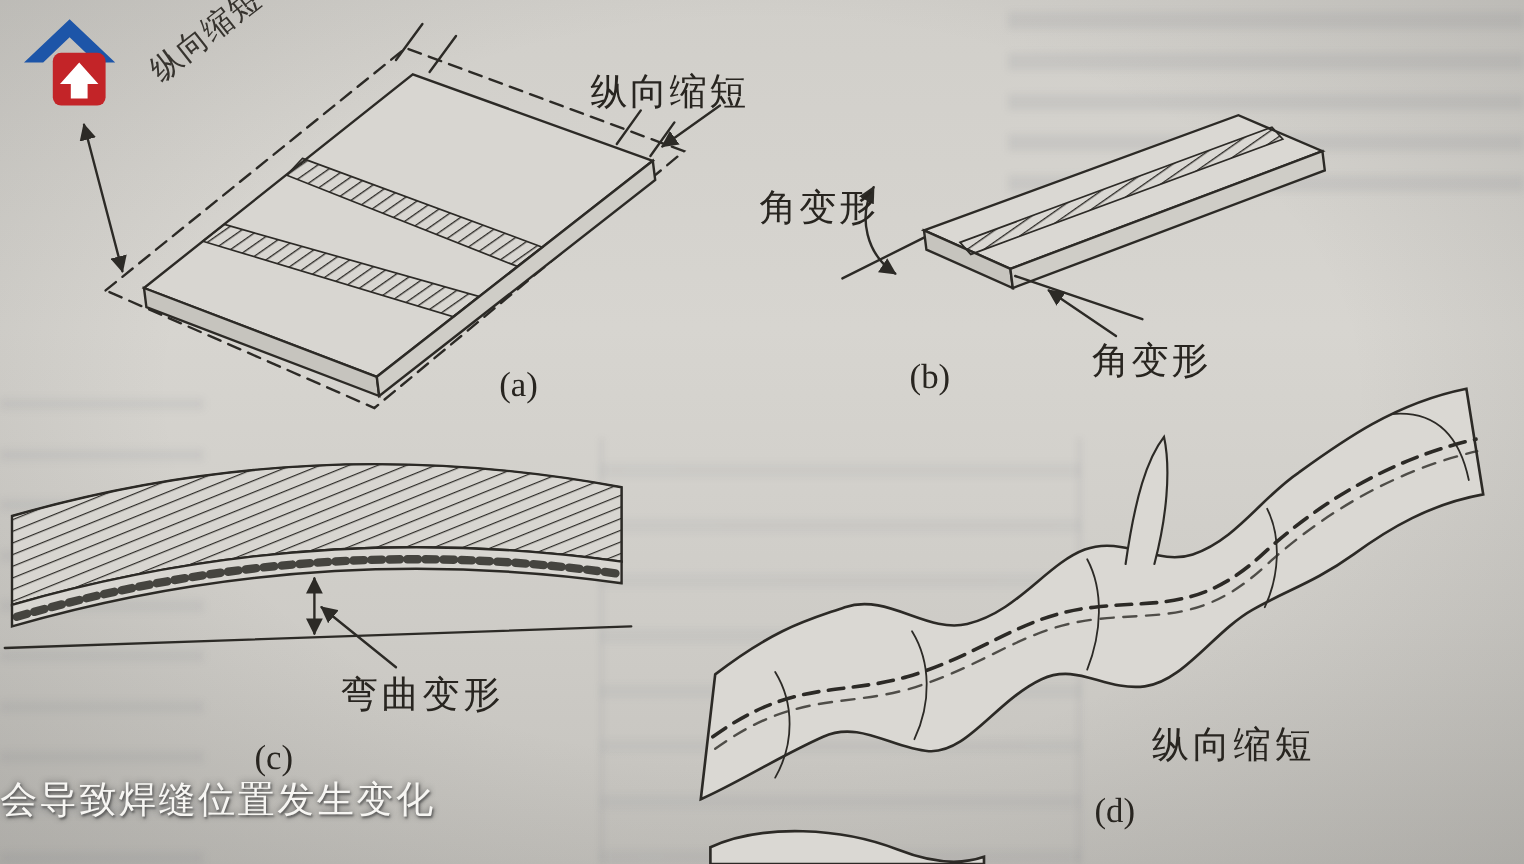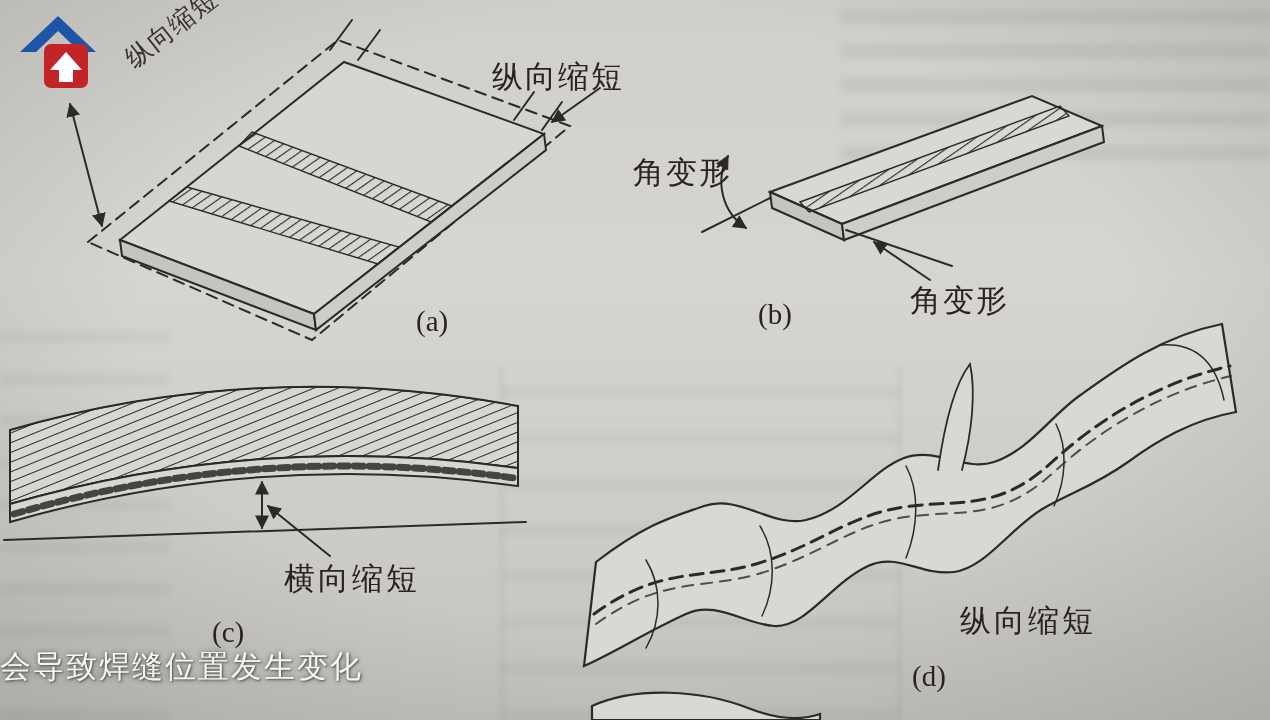--- a/index.html
+++ b/index.html
@@ -119,21 +119,21 @@
       <path stroke-width="1.5" d="M1056,424 C1068,448 1066,480 1054,506"></path>
       <path stroke-width="1.5" d="M1160,345 C1196,342 1216,362 1224,400"></path>
       <path fill="#dad8d3" d="M592,706 C636,686 702,690 748,708 C776,719 800,721 820,714 L820,720 L592,720 Z"></path>
     </g>
   </svg>
 
   <div class="fig-label lbl-longitudinal">纵向缩短</div>
   <div class="fig-label lbl-transverse">纵向缩短</div>
   <div class="fig-label lbl-angular-1">角变形</div>
   <div class="fig-label lbl-angular-2">角变形</div>
-  <div class="fig-label lbl-bending">横向缩短</div>
+  <div class="fig-label lbl-bending">弯曲变形</div>
   <div class="fig-label lbl-wave">纵向缩短</div>
   <div class="fig-label lbl-a">(a)</div>
   <div class="fig-label lbl-b">(b)</div>
   <div class="fig-label lbl-c">(c)</div>
   <div class="fig-label lbl-d">(d)</div>
 
   <div class="logo">
     <svg width="84" height="88" viewBox="0 0 84 88">
       <polygon points="4,46 42,10 80,46 64,46 42,25 20,46" fill="#1d55a8"></polygon>
       <rect x="28" y="38" width="44" height="44" rx="7" fill="#c32428"></rect>

